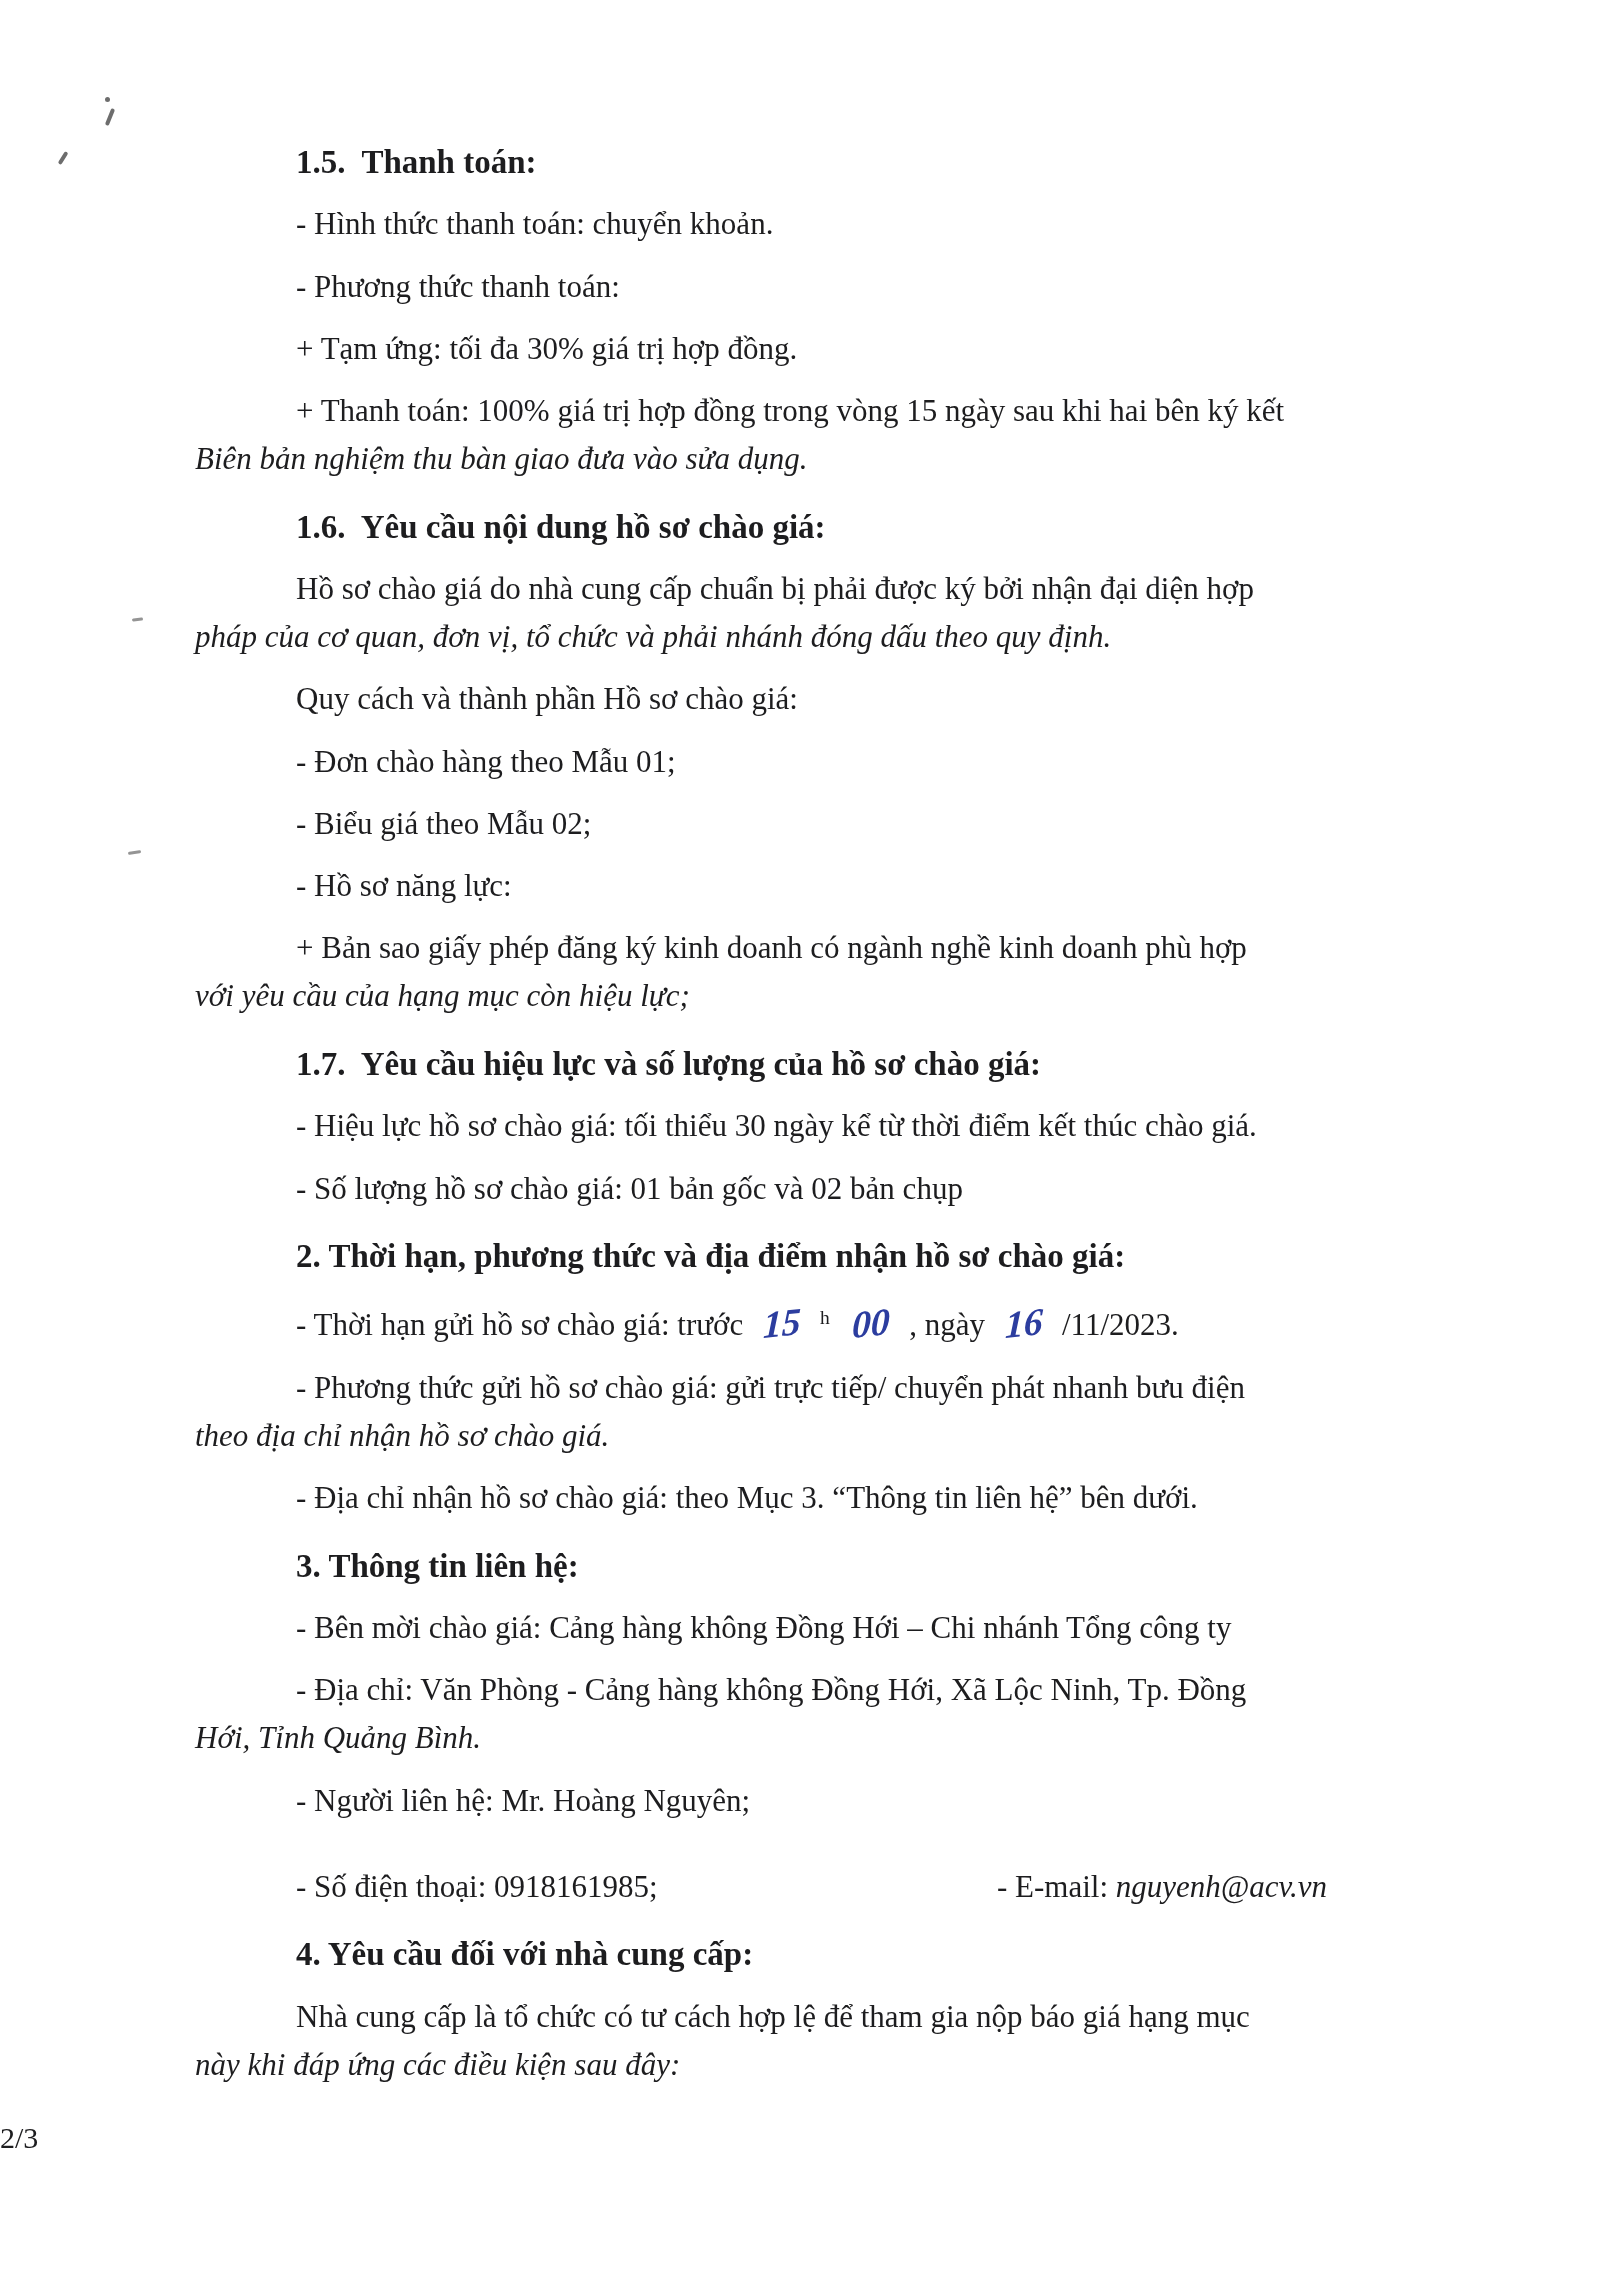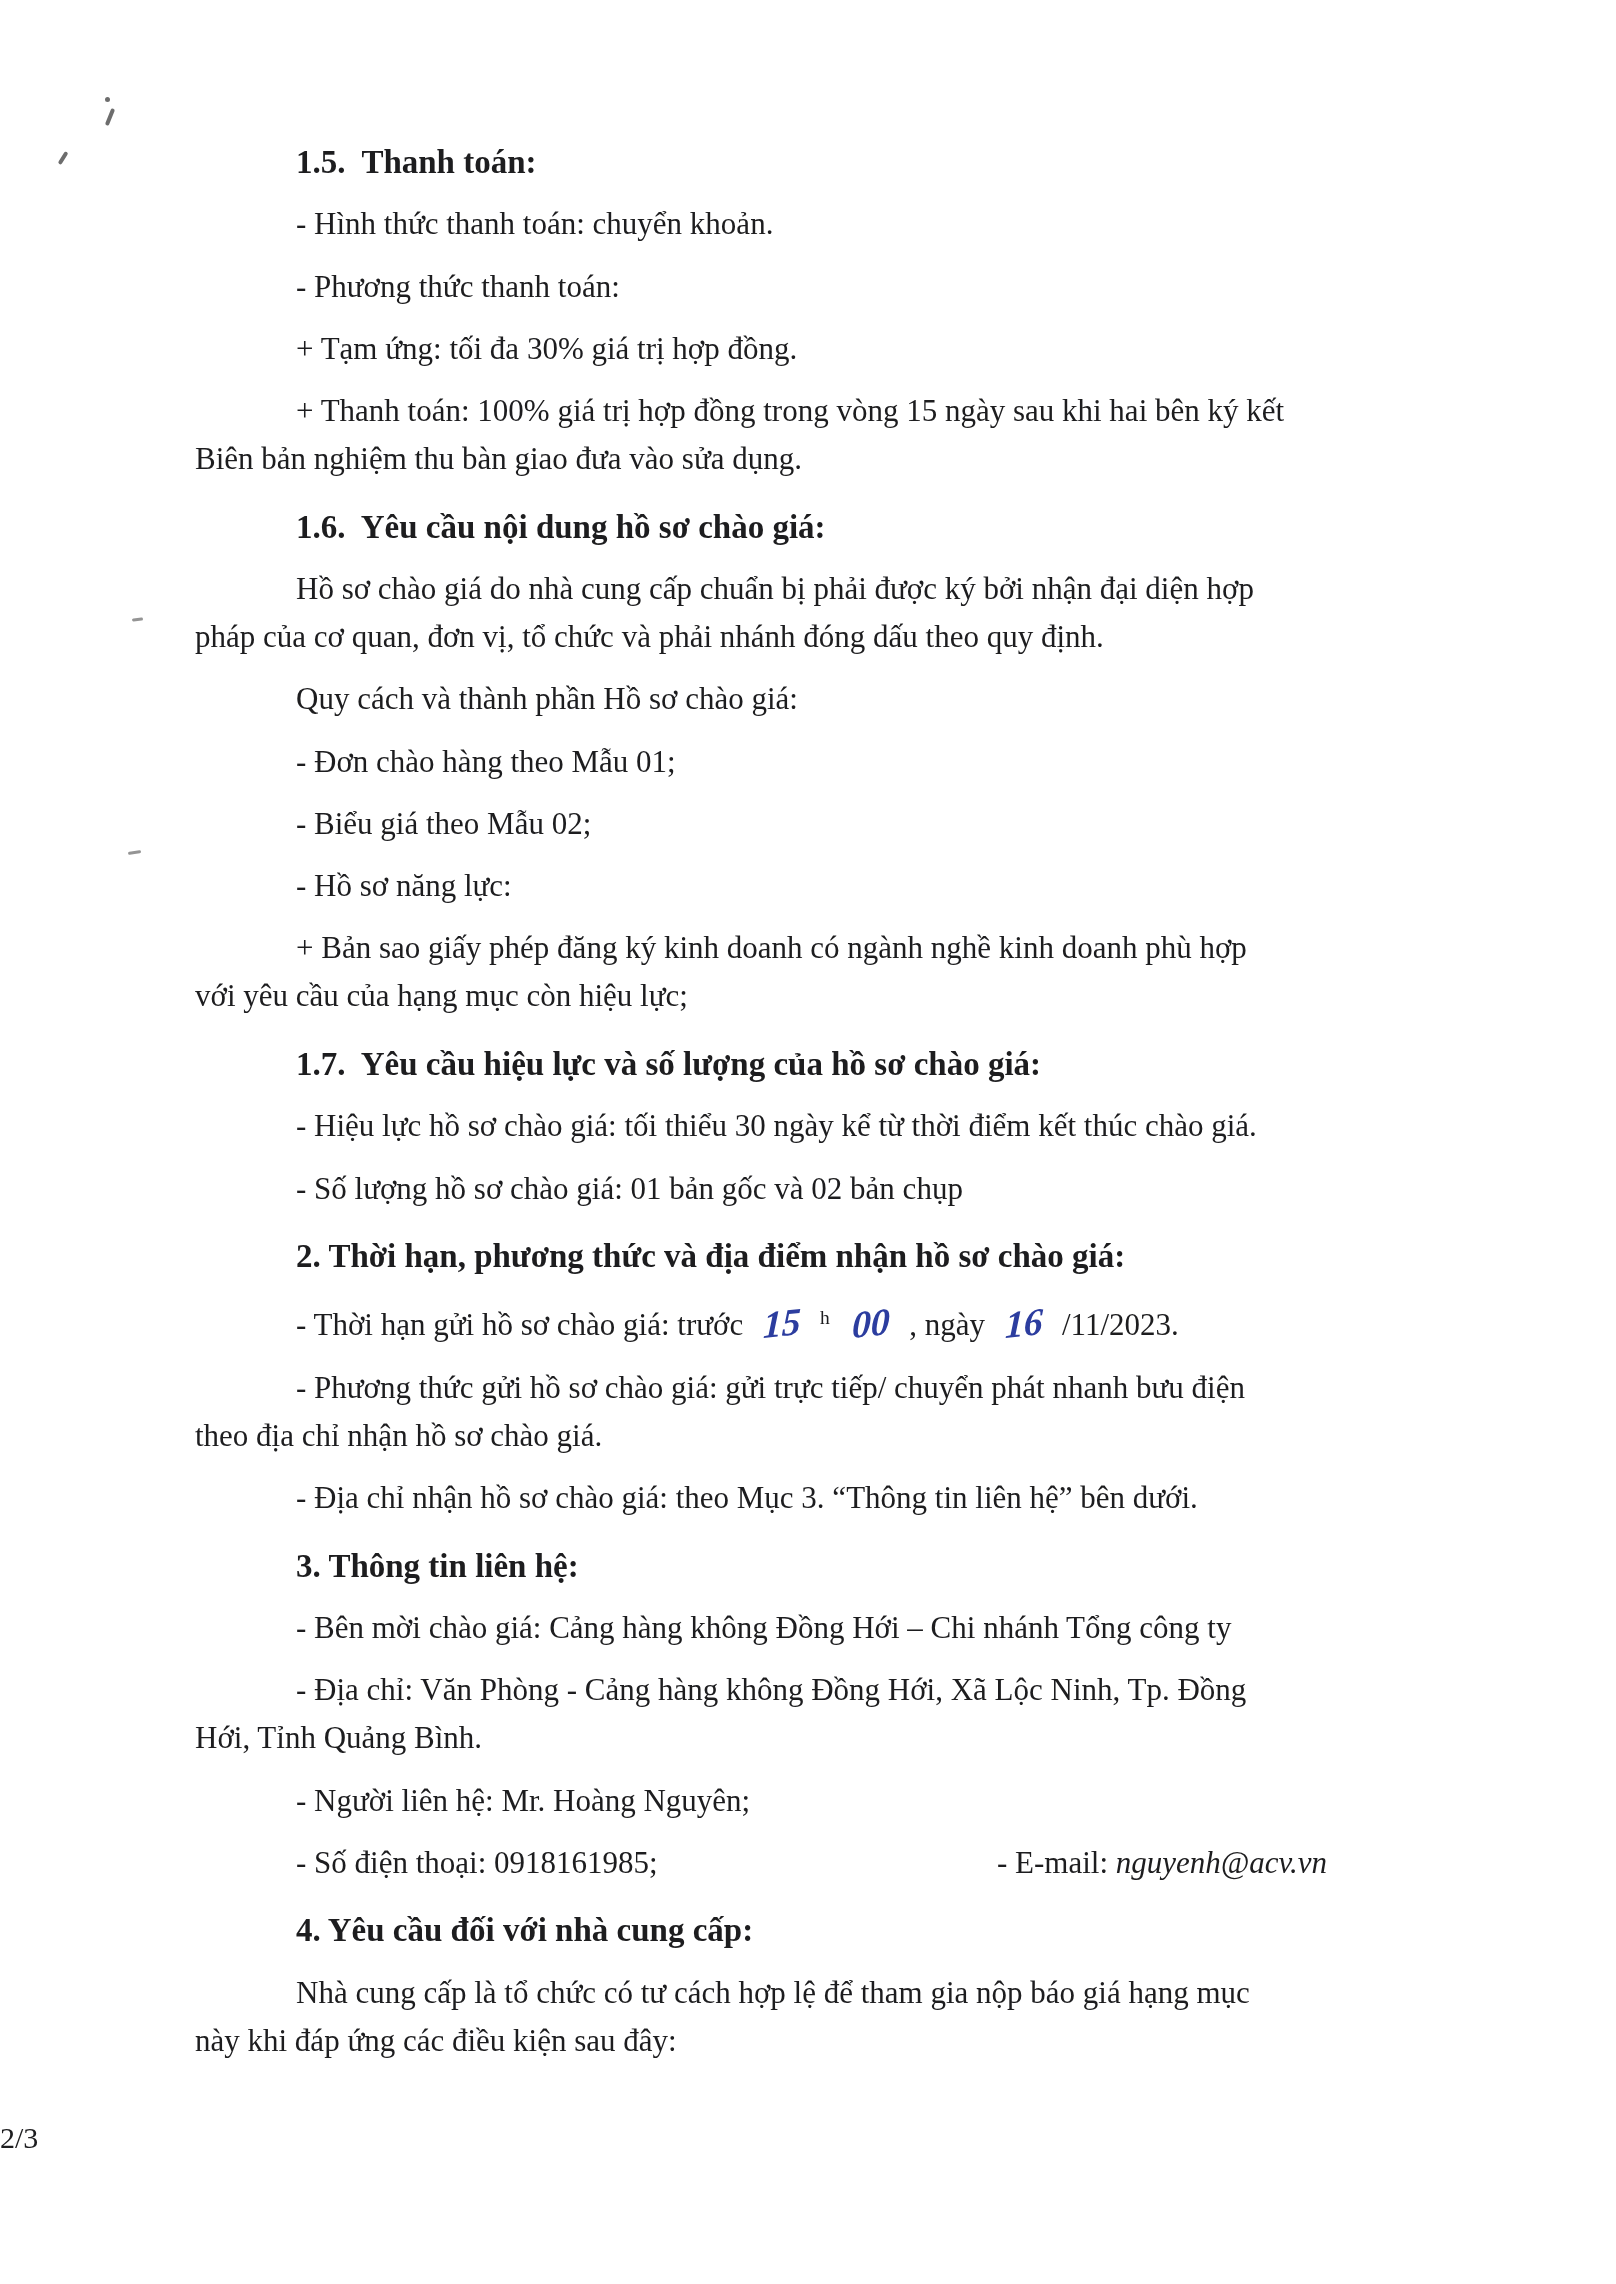--- a/index.html
+++ b/index.html
@@ -20,21 +20,21 @@
     left: 195px;
     width: 1323px;
   }
   .line {
     font-size: 31px;
     line-height: 48px;
     white-space: nowrap;
     margin-top: 14.3px;
   }
   .content .line:first-child { margin-top: 0; }
-  .line.wrap { margin-top: 0; }
+  .line.wrap { margin-top: 0; font-style: italic; }
   .line.indent { padding-left: 101px; }
   .line.heading {
     font-weight: bold;
     font-size: 33px;
     margin-top: 19.5px;
   }
   .plain { }
   .hw {
     display: inline-block;
     color: #2c3d9f;
@@ -47,21 +47,21 @@
   .sup {
     vertical-align: super;
     font-size: 19.5px;
     margin-right: 2.6px;
   }
   .italic { font-style: italic; }
   .row .left {
     display: inline-block;
     width: 701px;
   }
-  .row .right { display: inline-block; }
+  .row .right { display: inline-block; margin-top: 24px; }
   .footer {
     position: absolute;
     top: 2114px;
     left: 0;
     width: 100%;
     text-align: left;
     font-size: 30px;
     line-height: 48px;
   }
   .speck {

